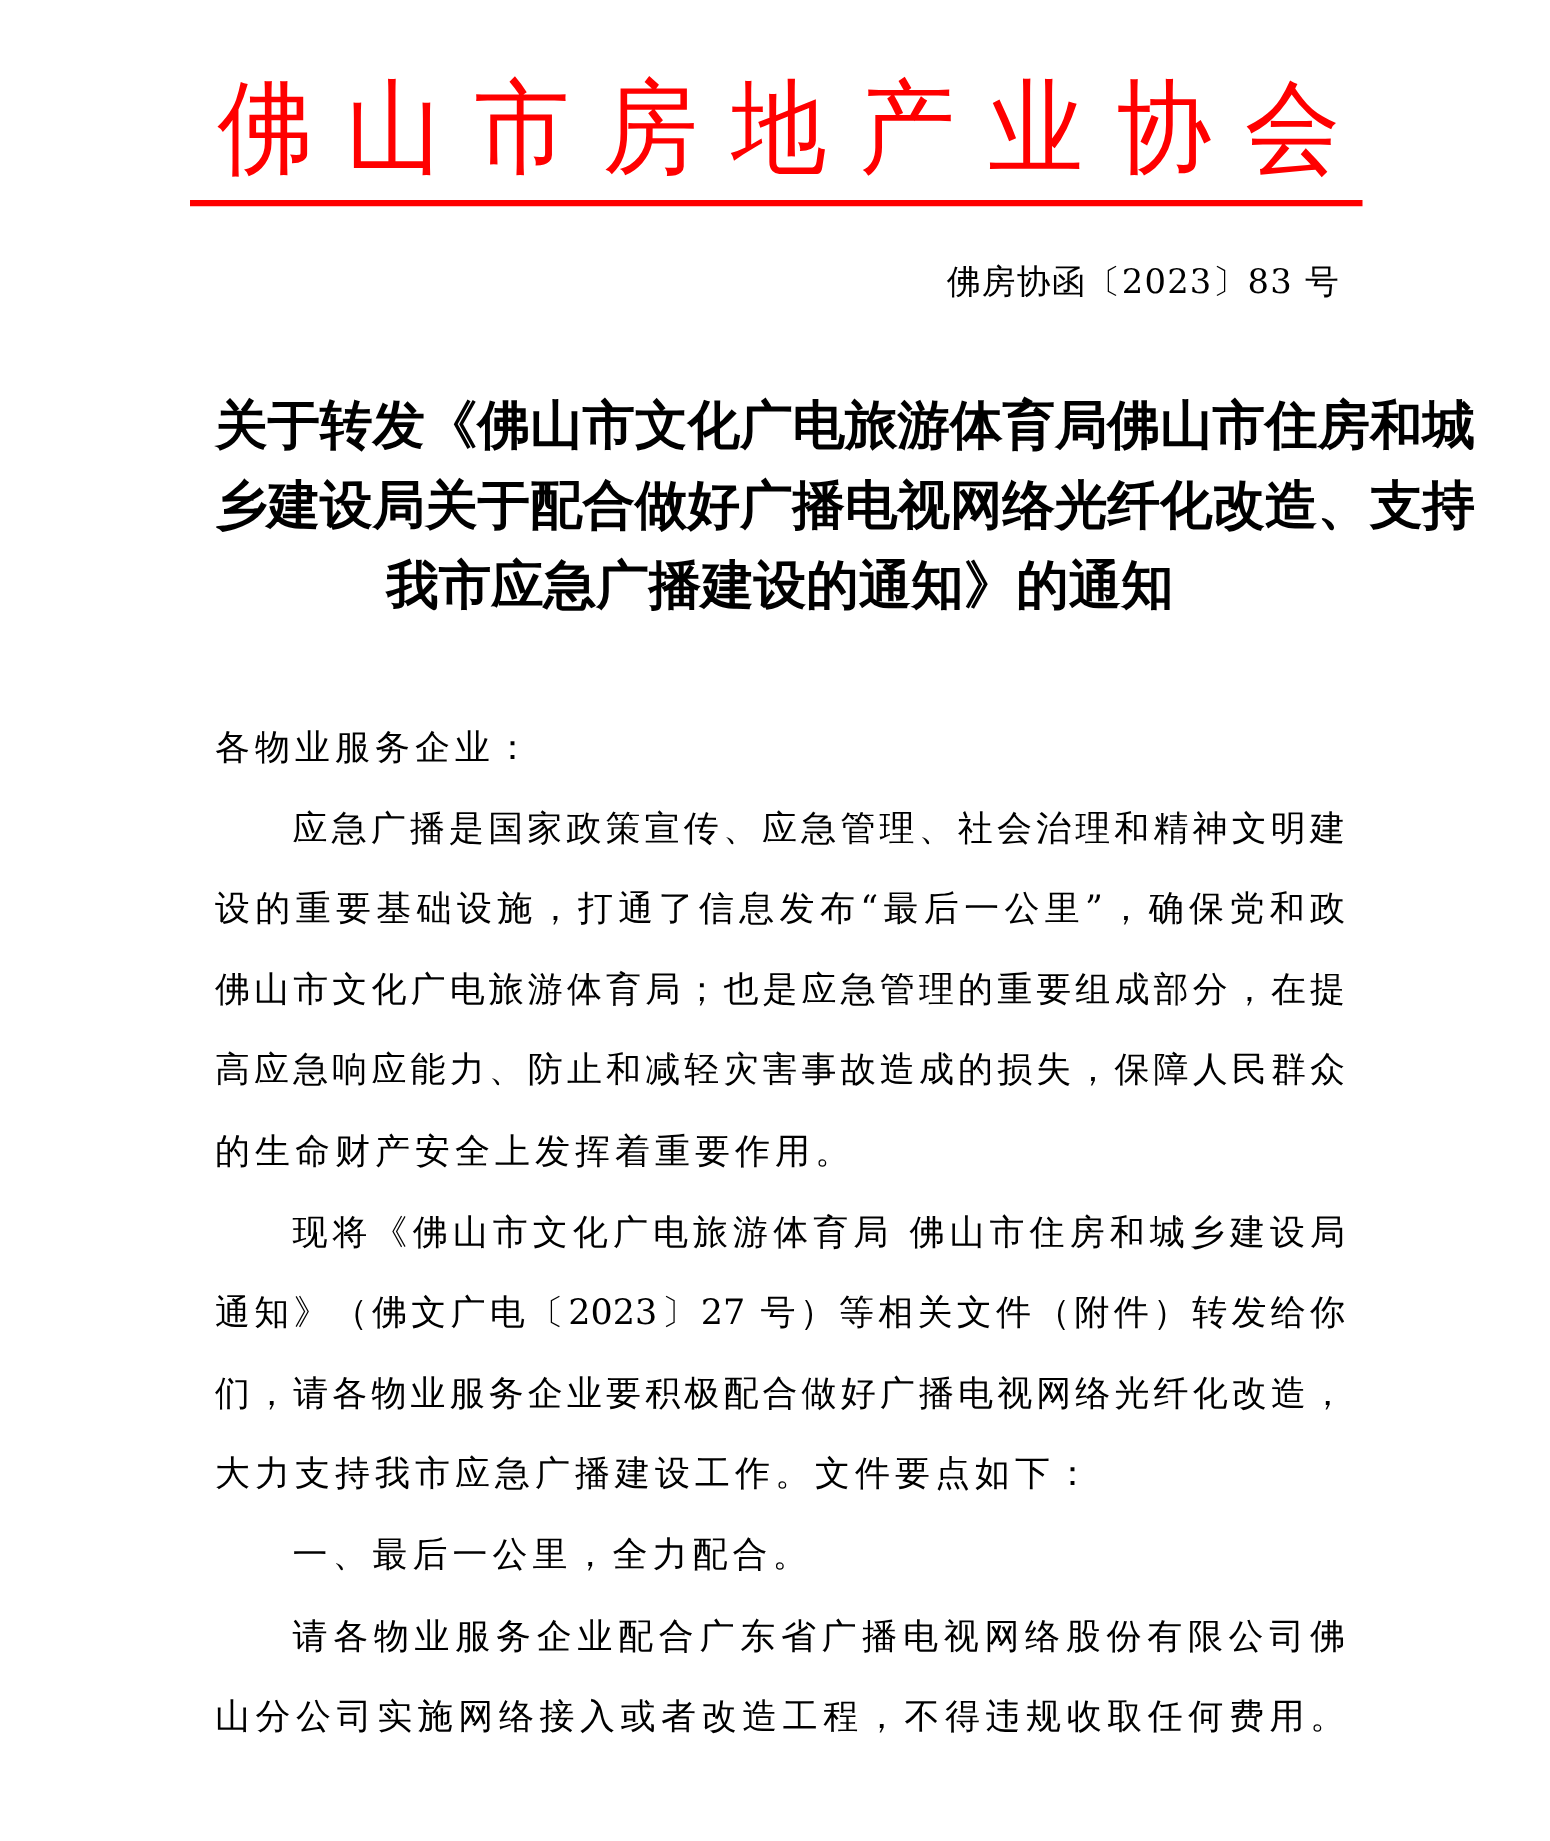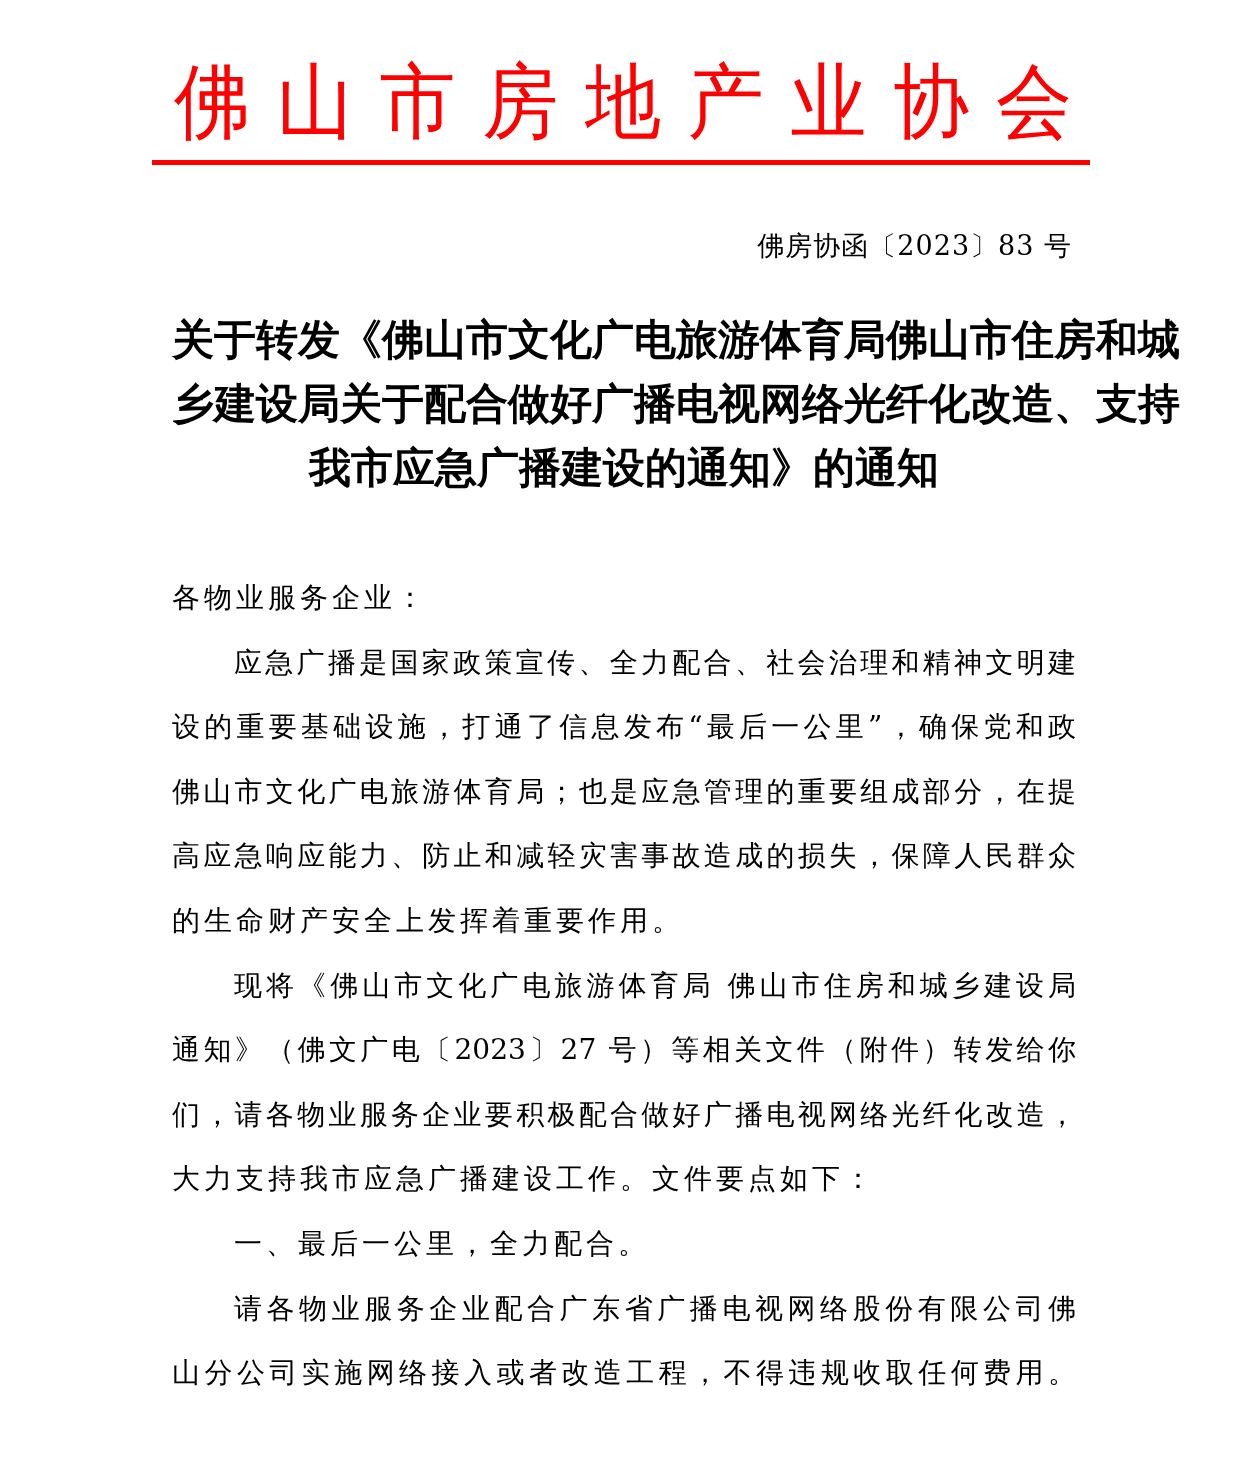--- a/index.html
+++ b/index.html
@@ -39,21 +39,21 @@
       position: absolute;
       left: 152px;
       top: 160px;
       width: 938px;
       height: 5px;
       background: #ff0000;
     }
     .doc-number {
       position: absolute;
       right: 168px;
-      top: 224px;
+      top: 204px;
       font-size: 27px;
       line-height: 44px;
       letter-spacing: 1px;
       white-space: pre;
     }
     .doc-title {
       position: absolute;
       left: 172px;
       top: 308px;
       width: 904px;
@@ -118,21 +118,21 @@
 
 <div class="doc-title">
   <span class="line">关于转发《佛山市文化广电旅游体育局佛山市住房和城</span>
   <span class="line">乡建设局关于配合做好广播电视网络光纤化改造、支持</span>
   <span class="line last">我市应急广播建设的通知》的通知</span>
 </div>
 
 <div class="body-text">
   <span class="line short">各物业服务企业：</span>
 
-  <span class="line indent">应急广播是国家政策宣传、全力配合、社会治理和精神文明建</span>
+  <span class="line indent">应急广播是国家政策宣传、应急管理、社会治理和精神文明建</span>
   <span class="line">设的重要基础设施，打通了信息发布“最后一公里”，确保党和政</span>
   <span class="line">佛山市文化广电旅游体育局；也是应急管理的重要组成部分，在提</span>
   <span class="line">高应急响应能力、防止和减轻灾害事故造成的损失，保障人民群众</span>
   <span class="line short">的生命财产安全上发挥着重要作用。</span>
 
   <span class="line indent">现将《佛山市文化广电旅游体育局 佛山市住房和城乡建设局</span>
   <span class="line">通知》（佛文广电〔2023〕27 号）等相关文件（附件）转发给你</span>
   <span class="line">们，请各物业服务企业要积极配合做好广播电视网络光纤化改造，</span>
   <span class="line short">大力支持我市应急广播建设工作。文件要点如下：</span>
 

